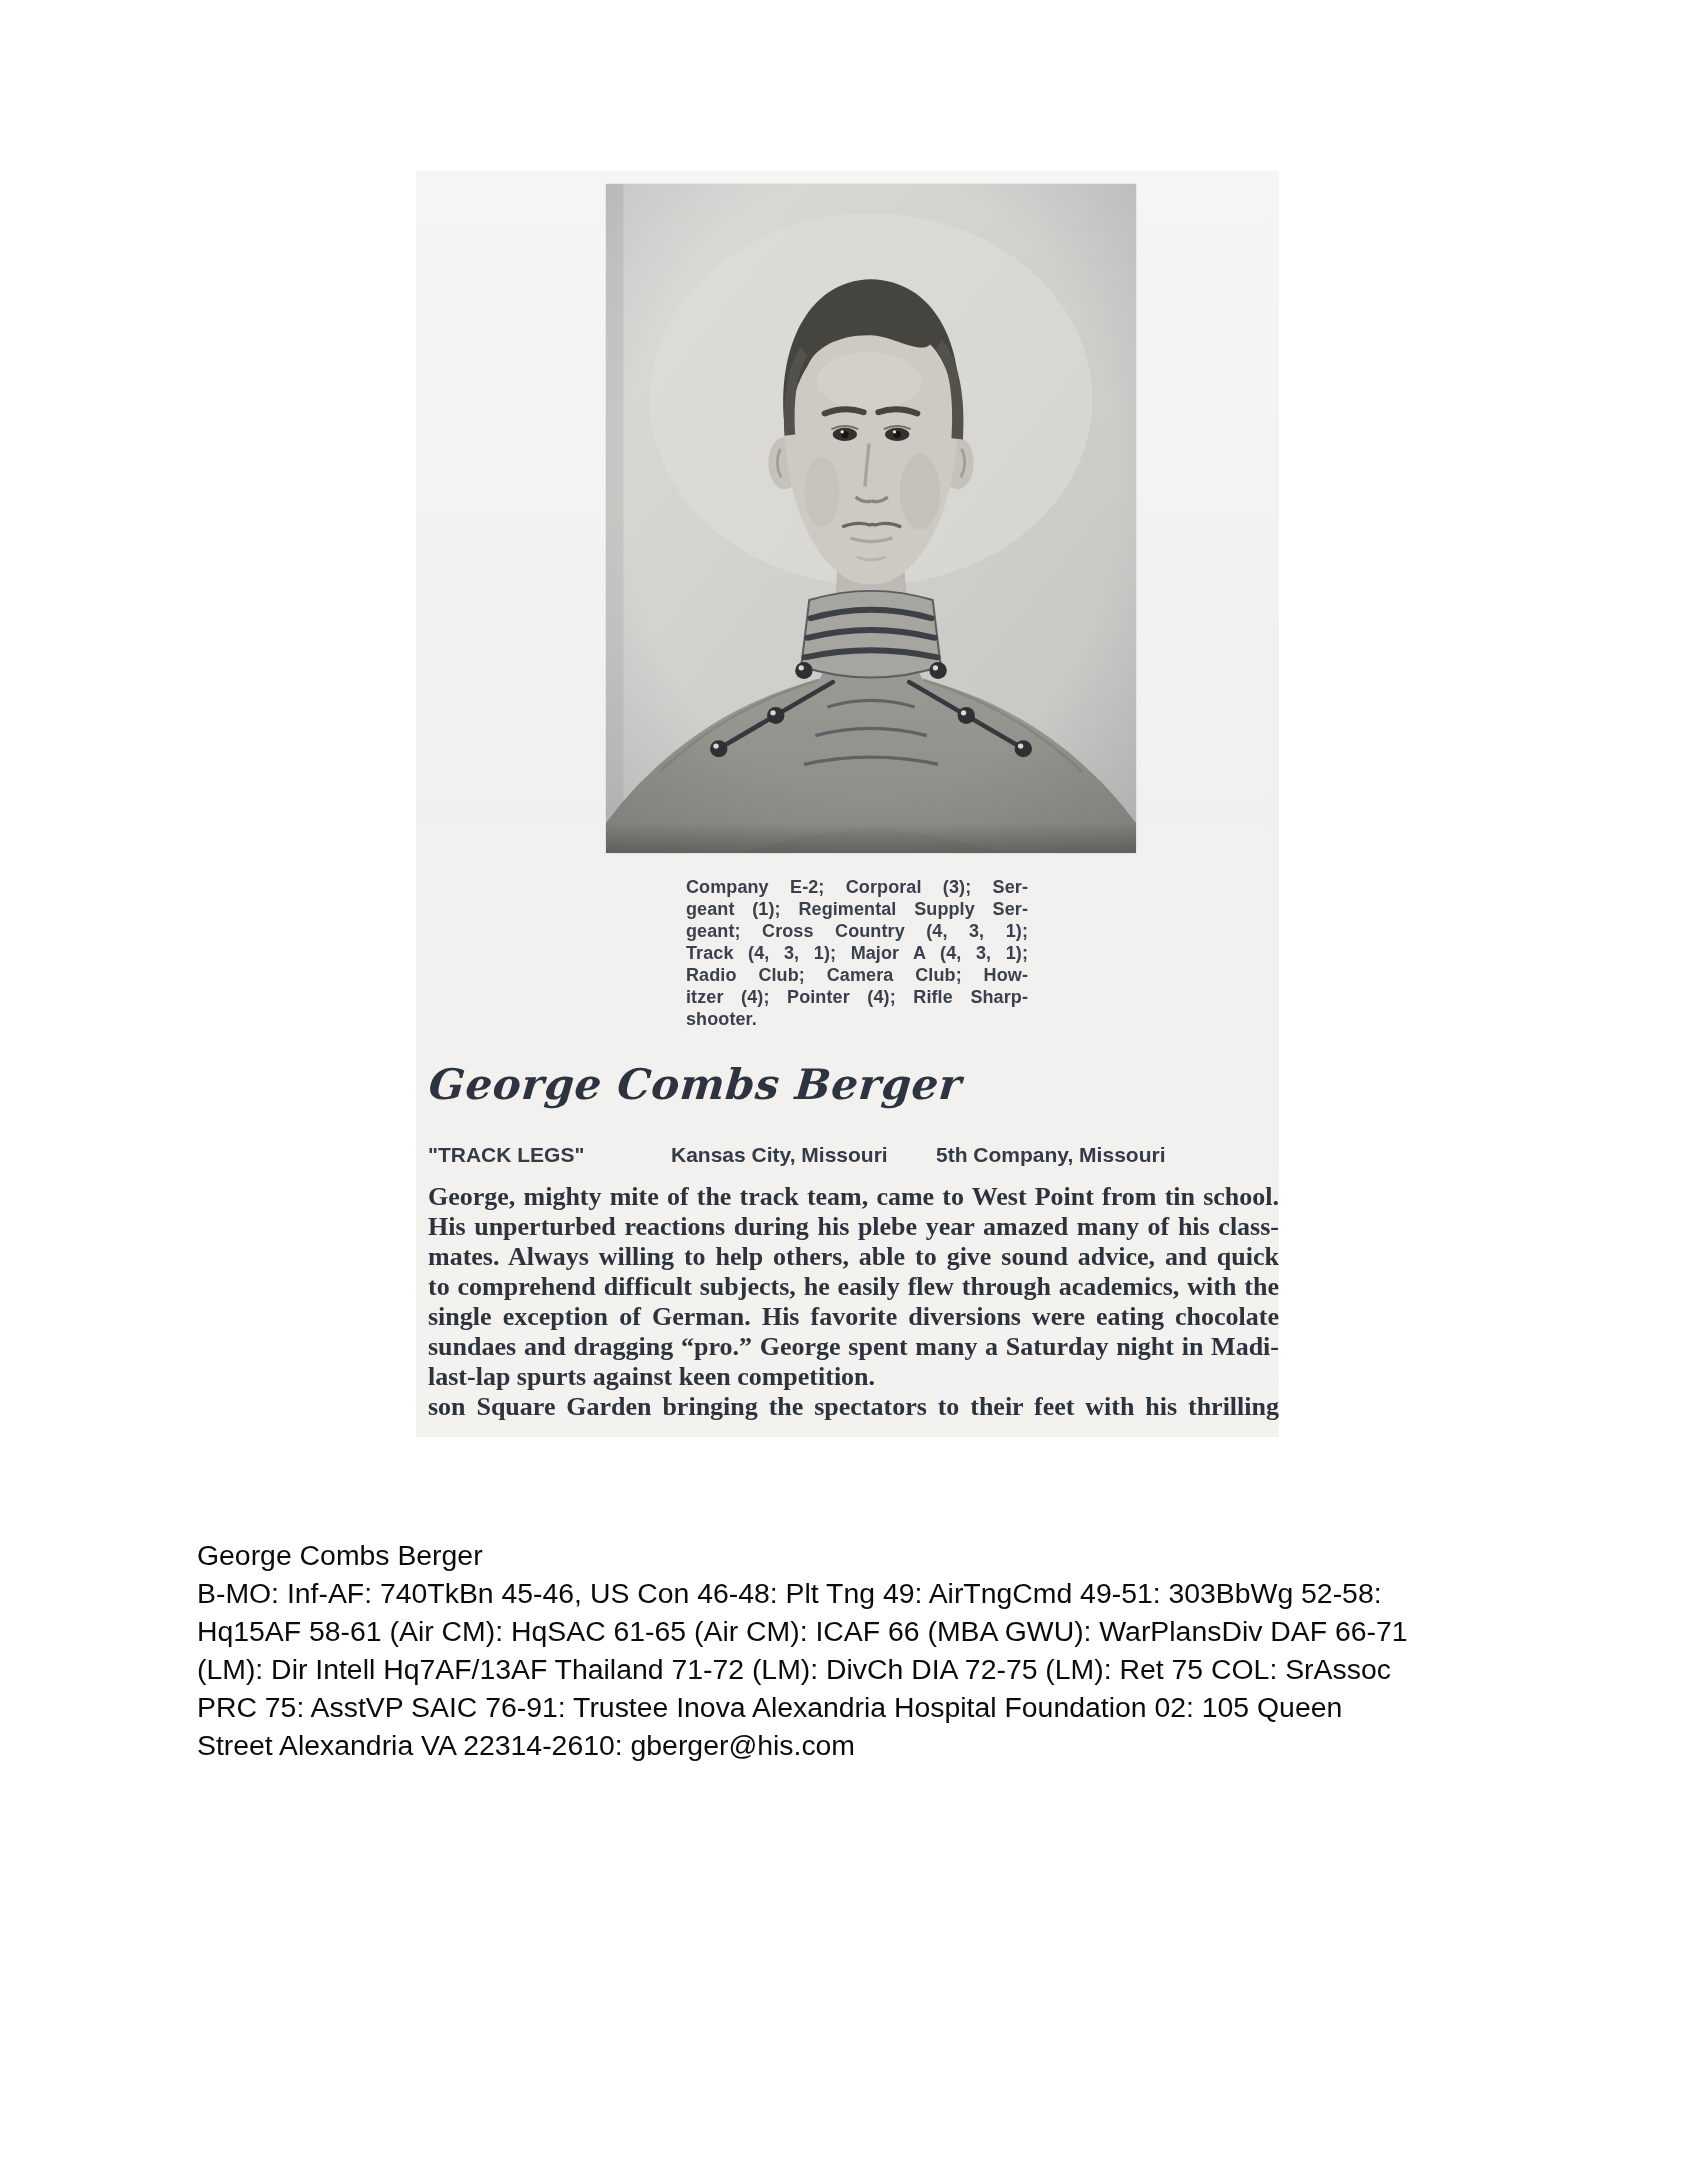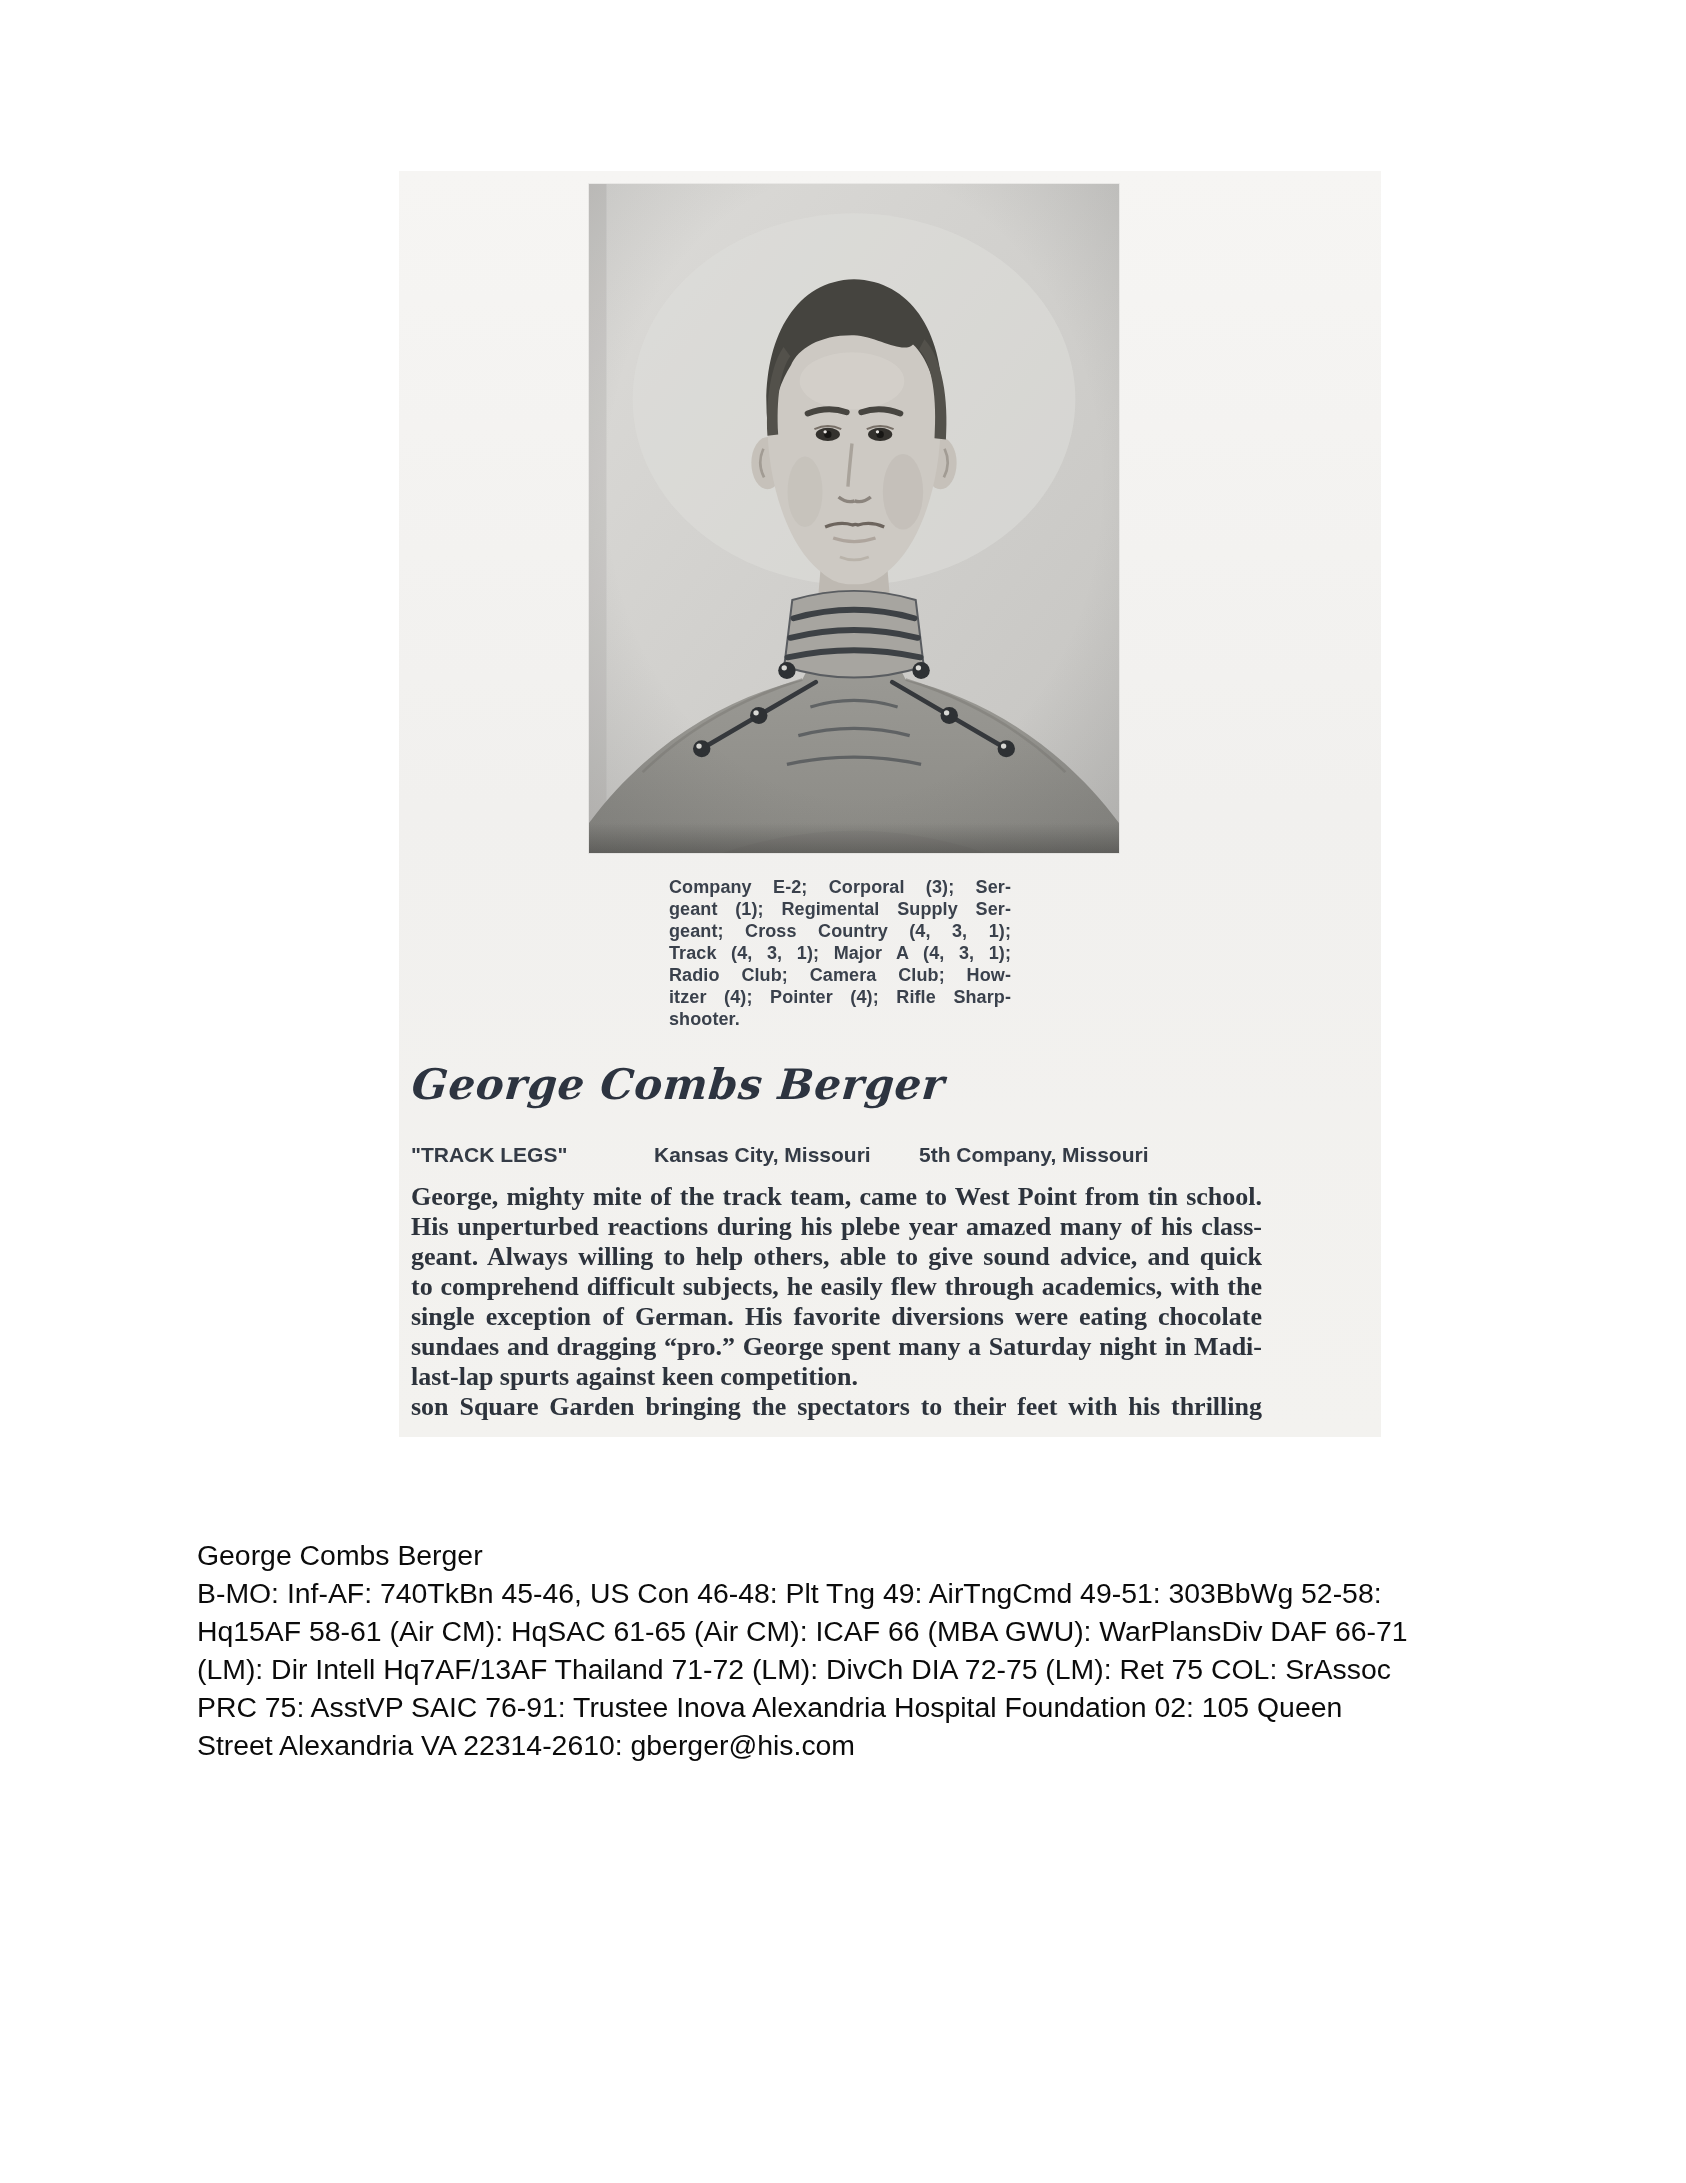--- a/index.html
+++ b/index.html
@@ -1,21 +1,21 @@
 <!DOCTYPE html>
 <html style="font-size:10.6px"><head>
 <meta charset="utf-8">
 <style>
   html,body{margin:0;padding:0;}
   body{
     width:1687px;height:2183px;position:relative;background:#ffffff;
     font-family:"Liberation Sans",sans-serif;overflow:hidden;
   }
   .scan-page{
-    position:absolute;left:399px;top:171px;width:982px;height:1266px;
+    position:absolute;left:416px;top:171px;width:863px;height:1266px;
     background:linear-gradient(180deg,#f6f5f3 0%,#f1f0ee 50%,#f3f2ef 100%);
   }
   .photo{
     position:absolute;left:190px;top:13.2px;width:530px;height:669px;
     box-shadow:0 0 0 0.7px rgba(120,120,118,.15);
   }
   .photo svg{width:100%;height:100%;display:block;}
   .caption{
     position:absolute;left:270px;top:705px;width:342px;
     font-size:18px;line-height:22px;font-weight:700;color:#3a414c;letter-spacing:0.1px;
@@ -201,21 +201,21 @@
 
   <div class="stats-row">
     <span class="nickname">"TRACK LEGS"</span>
     <span class="hometown">Kansas City, Missouri</span>
     <span class="district">5th Company, Missouri</span>
   </div>
 
   <div class="bio">
     <div class="bio-line">George, mighty mite of the track team, came to West Point from tin school.</div>
     <div class="bio-line">His unperturbed reactions during his plebe year amazed many of his class-</div>
-    <div class="bio-line">geant.  Always willing to help others, able to give sound advice, and quick</div>
+    <div class="bio-line">mates.  Always willing to help others, able to give sound advice, and quick</div>
     <div class="bio-line">to comprehend difficult subjects, he easily flew through academics, with the</div>
     <div class="bio-line">single exception of German.  His favorite diversions were eating chocolate</div>
     <div class="bio-line">sundaes and dragging “pro.”  George spent many a Saturday night in Madi-</div>
     <div class="bio-line last">last-lap spurts against keen competition.</div>
     <div class="bio-line">son Square Garden bringing the spectators to their feet with his thrilling</div>
   </div>
 
 </div>
 
 <div class="register">

